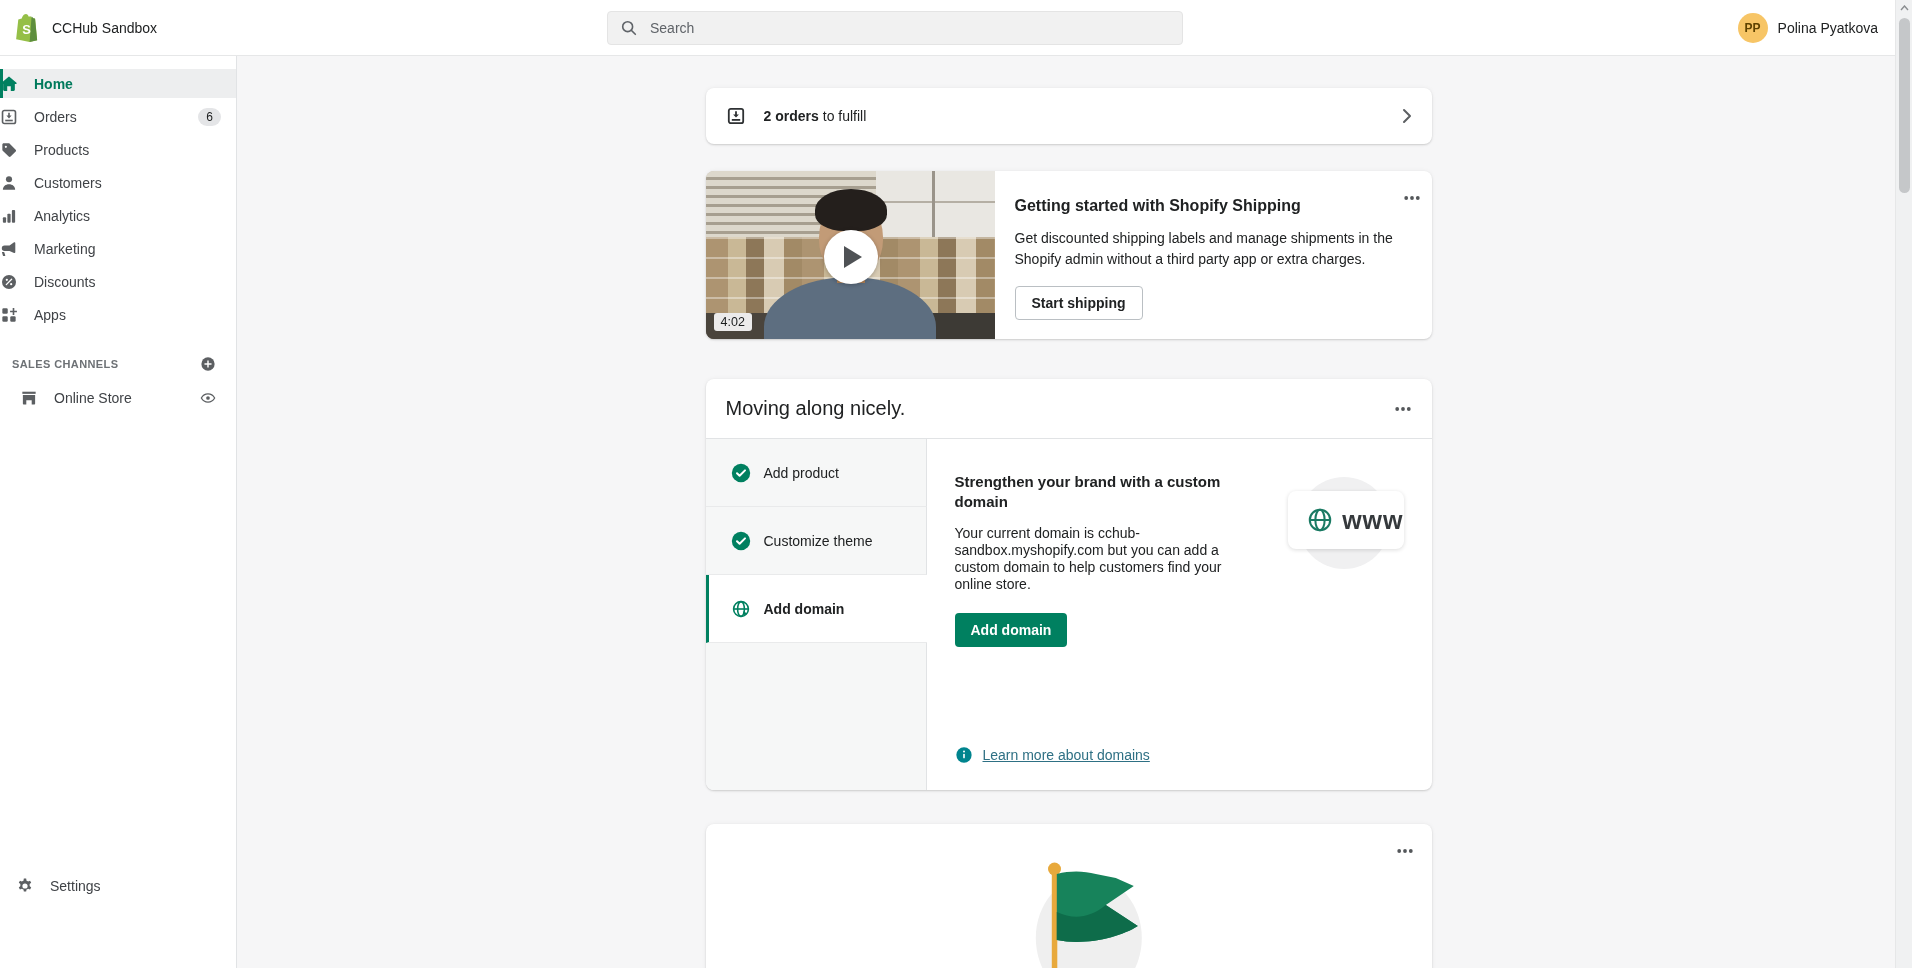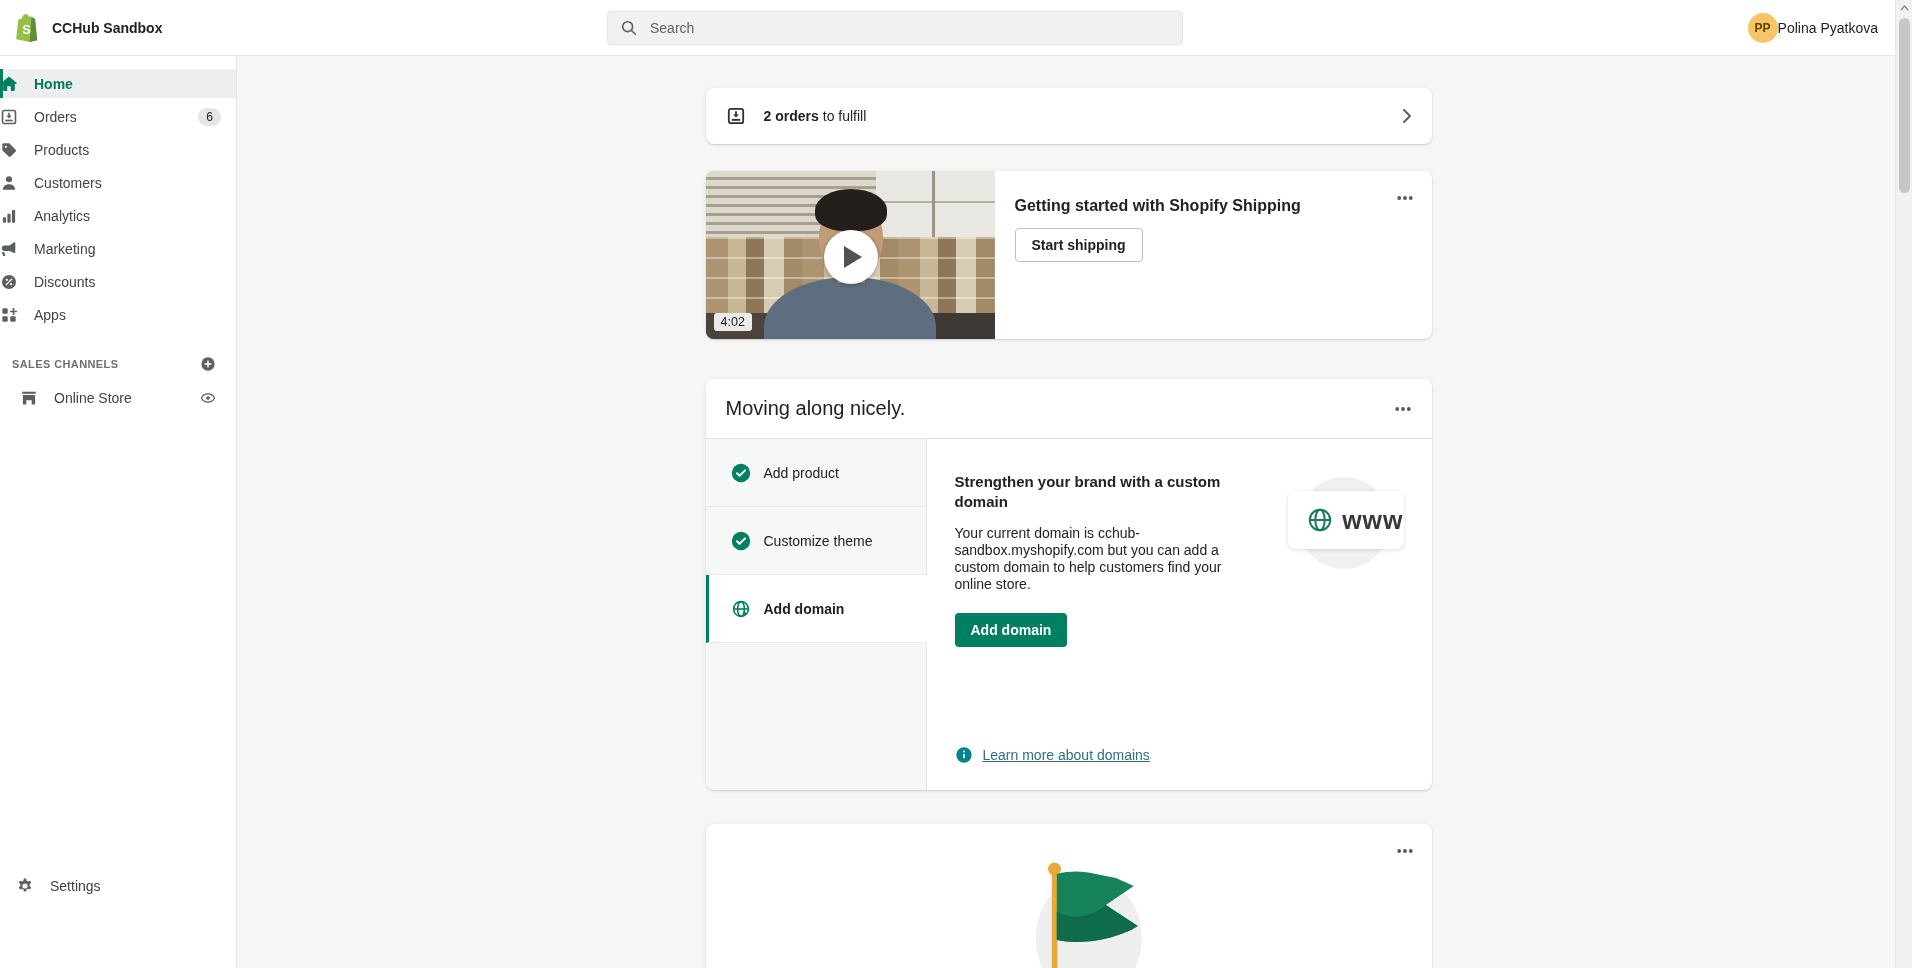--- a/index.html
+++ b/index.html
@@ -6,25 +6,25 @@
   html,body { margin:0; padding:0; }
   body {
     width:1912px; height:968px; position:relative; overflow:hidden;
     font-family:"Liberation Sans", sans-serif; background:#f6f6f7; color:#202223;
   }
   svg { display:block; }
 
   
   .topbar { position:absolute; top:0; left:0; width:100%; height:56px; background:#fff; border-bottom:1px solid #e6e7e8; z-index:5; }
   .logo-wrap { position:absolute; left:14px; top:13px; width:27px; height:30px; cursor:pointer; }
-  .store-name { position:absolute; left:52px; top:0; height:56px; display:flex; align-items:center; font-size:14px; font-weight:700; color:#202223; }
+  .store-name { position:absolute; left:52px; top:0; height:56px; display:flex; align-items:center; font-size:14px; font-weight:400; color:#202223; }
   .searchbox { position:absolute; left:607px; top:11px; width:576px; height:34px; background:#f1f1f1; border:1px solid #e4e4e4; border-radius:4px; display:flex; align-items:center; padding:0 12px; }
   .searchbox input { border:none; background:transparent; outline:none; flex:1; margin-left:10px; font-size:14px; color:#202223; font-family:inherit; }
   .searchbox input::placeholder { color:#5f6368; }
-  .user-menu { position:absolute; right:34px; top:0; height:56px; display:flex; align-items:center; cursor:pointer; }
+  .user-menu { position:absolute; right:34px; top:0; height:56px; display:flex; align-items:center; gap:10px; cursor:pointer; }
   .avatar { width:30px; height:30px; border-radius:50%; background:#f7c566; display:flex; align-items:center; justify-content:center; font-size:12px; font-weight:700; color:#5e4200; }
   .user-name { font-size:14px; color:#202223; }
 
   
   .sidebar { position:absolute; top:56px; left:0; bottom:0; width:237px; background:#fff; border-right:1px solid #e1e3e5; z-index:4; }
   .nav { padding-top:13px; }
   .nav-item { position:relative; height:29px; margin-bottom:4px; display:flex; align-items:center; gap:16px; font-size:14px; color:#3f4246; cursor:pointer; }
   .nav-item .icn { width:18px; height:18px; flex:none; }
   .nav-item.active { background:#edeeef; box-shadow:inset 3px 0 0 #008060; color:#007a5c; font-weight:700; }
   .nav-badge { position:absolute; right:15px; top:50%; transform:translateY(-50%); background:#e4e5e7; border-radius:10px; font-size:12px; padding:2px 8px; color:#202223; }
@@ -291,20 +291,21 @@
         <div class="neck"></div>
         <div class="head"></div>
         <div class="hair"></div>
         <div class="play-btn">
             <div class="play-tri"></div>
           </div>
         <div class="duration">4:02</div>
       </div>
       <div class="video-body">
         <div class="video-title">Getting started with Shopify Shipping</div>
+        <p class="video-desc">Get discounted shipping labels and manage shipments in the Shopify admin without a third party app or extra charges.</p>
         <button class="light-btn">Start shipping</button>
         <div class="dots-btn">
           <svg width="20" height="20" viewBox="0 0 20 20">
               <g fill="#54575a">
                 <circle cx="4.2" cy="10" r="1.9"></circle>
                 <circle cx="10" cy="10" r="1.9"></circle>
                 <circle cx="15.8" cy="10" r="1.9"></circle>
               </g>
             </svg>
         </div>

